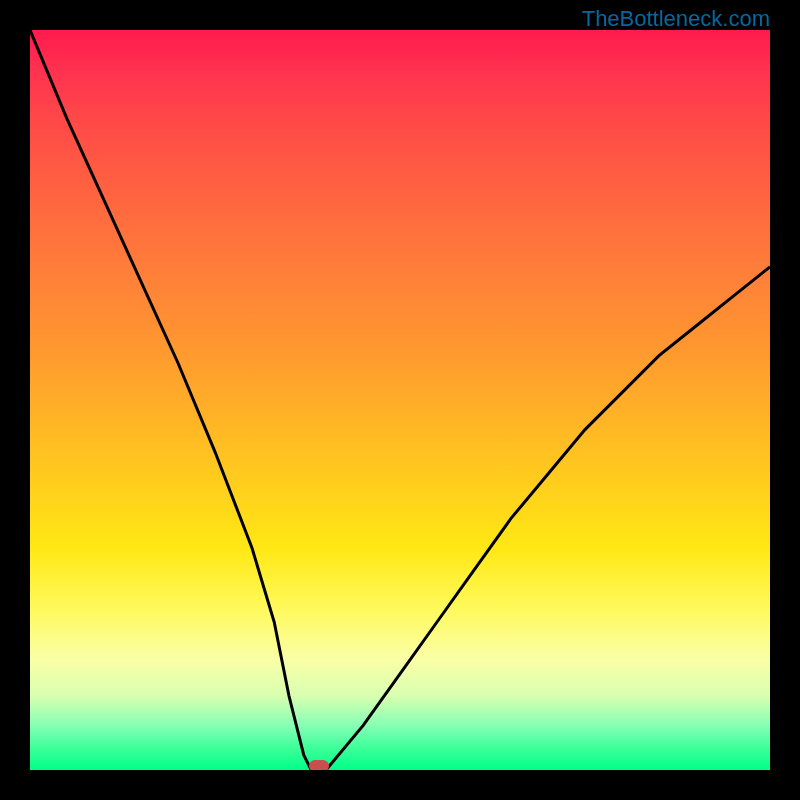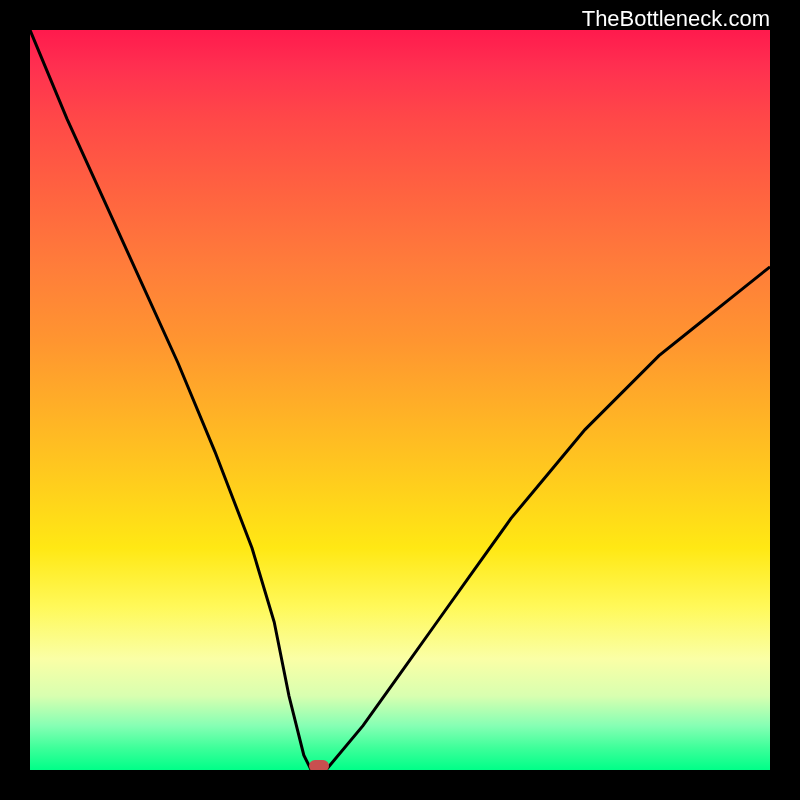--- a/index.html
+++ b/index.html
@@ -8,21 +8,21 @@
     width: 800px;
     height: 800px;
     background: #000;
     position: relative;
     font-family: Arial, sans-serif;
   }
   .watermark {
     position: absolute;
     top: 6px;
     right: 30px;
-    color: #ffffff;
+    color: #0369a1;
     font-size: 22px;
     font-weight: 500;
     z-index: 10;
   }
   .plot-area {
     position: absolute;
     left: 30px;
     top: 30px;
     width: 740px;
     height: 740px;

